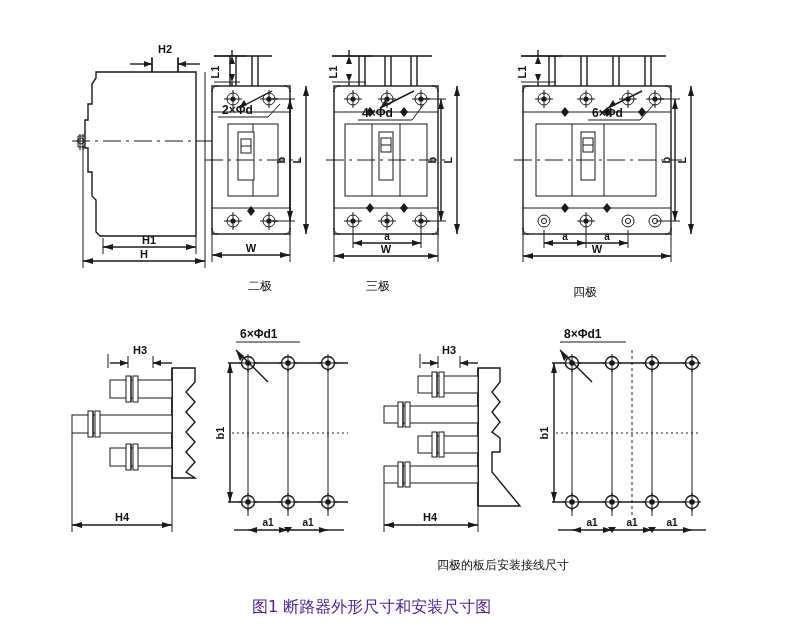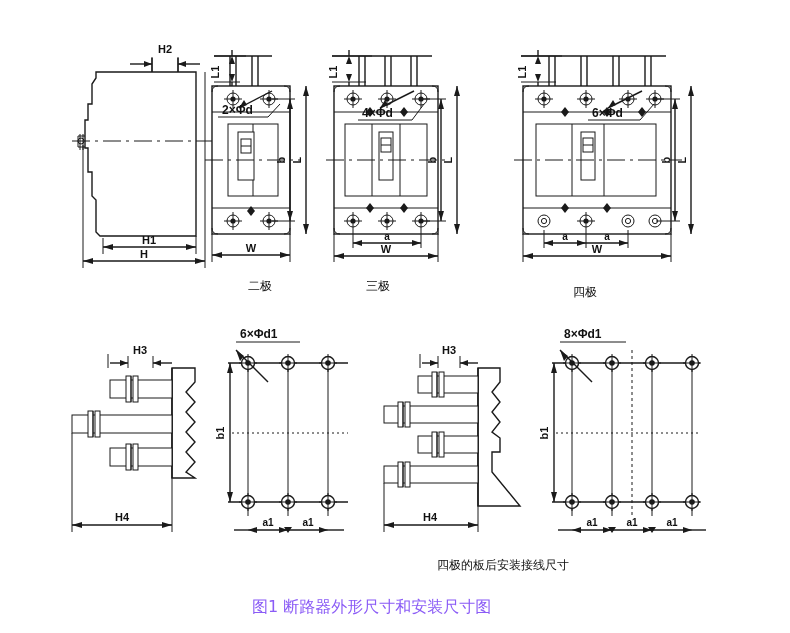--- a/index.html
+++ b/index.html
@@ -21,21 +21,21 @@
   text{fill:#111111;font-family:"Liberation Sans","DejaVu Sans",sans-serif;}
   .dim{font-size:11px;font-weight:bold;}
   .dimsm{font-size:10px;font-weight:bold;}
   .holelbl{font-size:12px;font-weight:bold;}
   .cap{
     position:absolute;font-size:12px;color:#111;
     font-family:"DejaVu Sans","Liberation Sans",sans-serif;
     white-space:nowrap;
   }
   .title{
-    position:absolute;font-size:16px;color:#8b5cf6;
+    position:absolute;font-size:16px;color:#4c1d95;
     font-family:"DejaVu Sans","Liberation Sans",sans-serif;
     white-space:nowrap;
   }
 </style>
 </head>
 <body>
 
 <div id="sheet">
 
 <svg width="790" height="300" style="position:absolute;left:0;top:0;">

